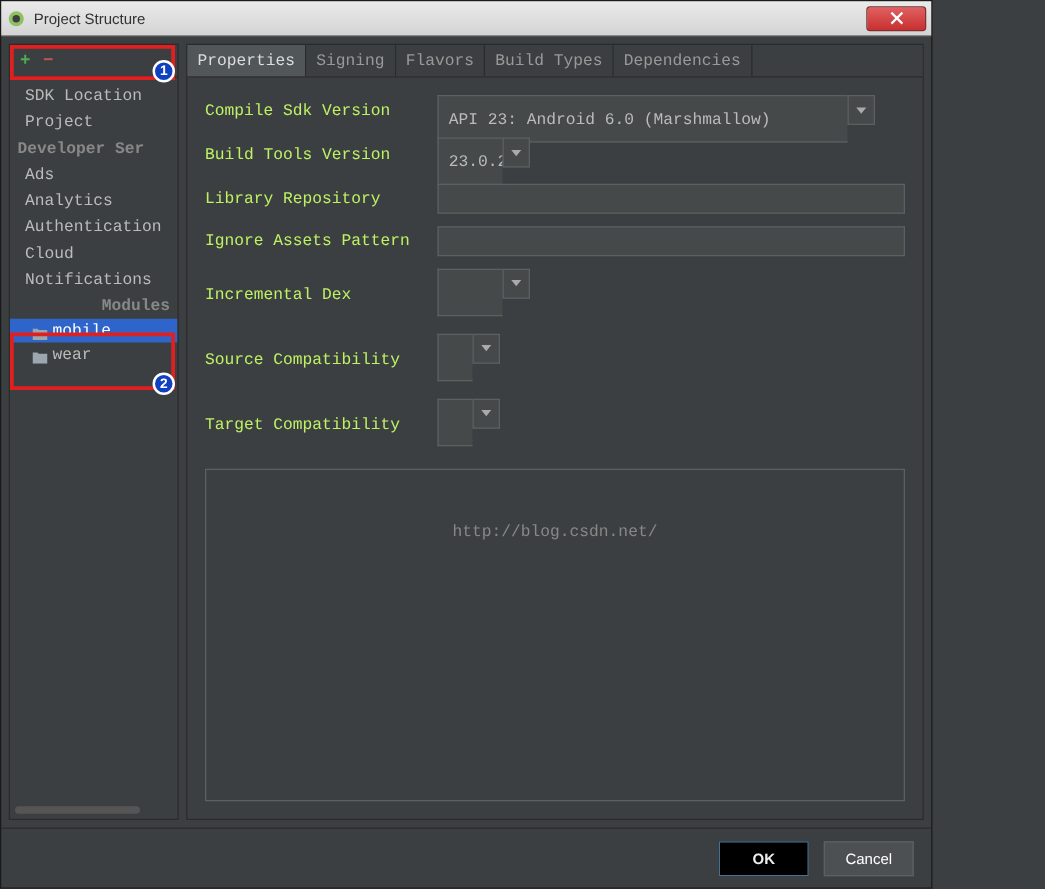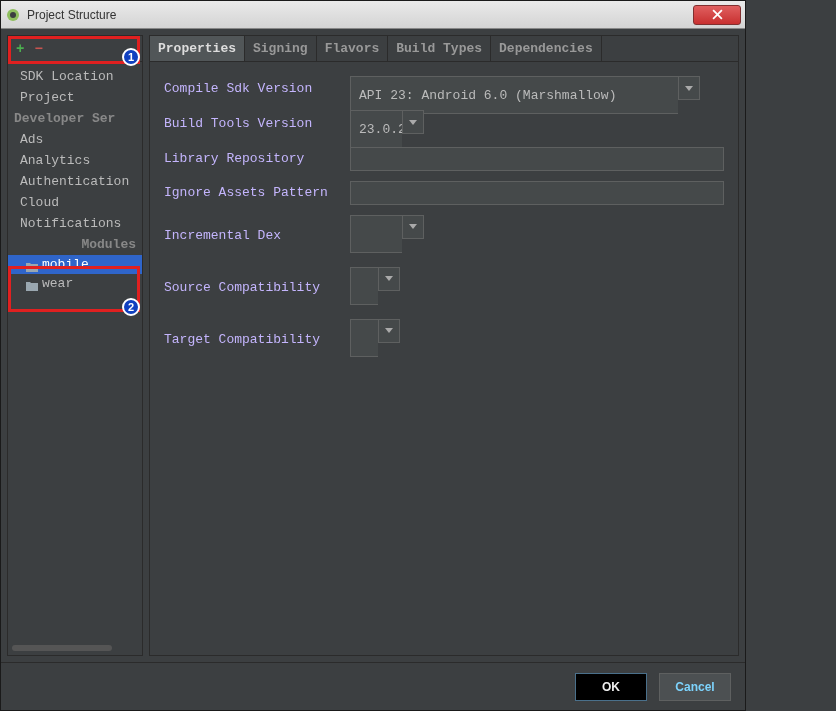--- a/index.html
+++ b/index.html
@@ -133,35 +133,34 @@
     align-items: flex-end;
     border-bottom: 1px solid #2b2b2b;
     background: #3c3f41;
   }
   .tab {
     padding: 5px 8px;
     color: #999;
     background: #3c3f41;
     cursor: pointer;
     border-right: 1px solid #2b2b2b;
-    font-weight: bold;
   }
   .tab.active {
     background: #515658;
     color: #ddd;
   }
   .form-area {
     padding: 14px 14px 4px 14px;
     display: grid;
     grid-template-columns: 180px 1fr;
     row-gap: 10px;
     column-gap: 6px;
     align-items: center;
   }
-  .form-label { color: #c4b5fd; white-space: nowrap; }
+  .form-label { color: #bef264; white-space: nowrap; }
   .combo {
     display: flex;
     align-items: stretch;
     height: 24px;
   }
   .combo-text {
     background: #45494a;
     border: 1px solid #5e6060;
     border-right: none;
     padding: 18px 8px;
@@ -208,26 +207,25 @@
     align-items: center;
     gap: 12px;
     padding: 0 14px;
     border-top: 1px solid #2b2b2b;
   }
   .btn {
     min-width: 72px;
     height: 28px;
     background: #4c5052;
     border: 1px solid #5e6060;
-    color: #7dd3fc;
+    color: #ffffff;
     display: flex; align-items: center; justify-content: center;
     font-family: "Segoe UI", sans-serif;
     font-size: 12px;
     cursor: pointer;
-    font-weight: bold;
   }
   .btn.primary {
     background: #000000;
     border-color: #4a708b;
     color: #eee;
     font-weight: bold;
   }
 </style>
 </head>
 <body>
@@ -352,20 +350,23 @@
         <div>
           <div class="combo tiny" style="display:inline-flex;">
             <div class="combo-text"></div>
             <div class="combo-arrow">
                 <div class="tri"></div>
               </div>
           </div>
         </div>
       </div>
 
+      <div class="lower-panel">
+        <span>http://blog.csdn.net/</span>
+      </div>
     </div>
   </div>
 
   <div class="footer">
     <div class="btn primary">OK</div>
     <div class="btn">Cancel</div>
   </div>
 </div>
 
 </body></html>

